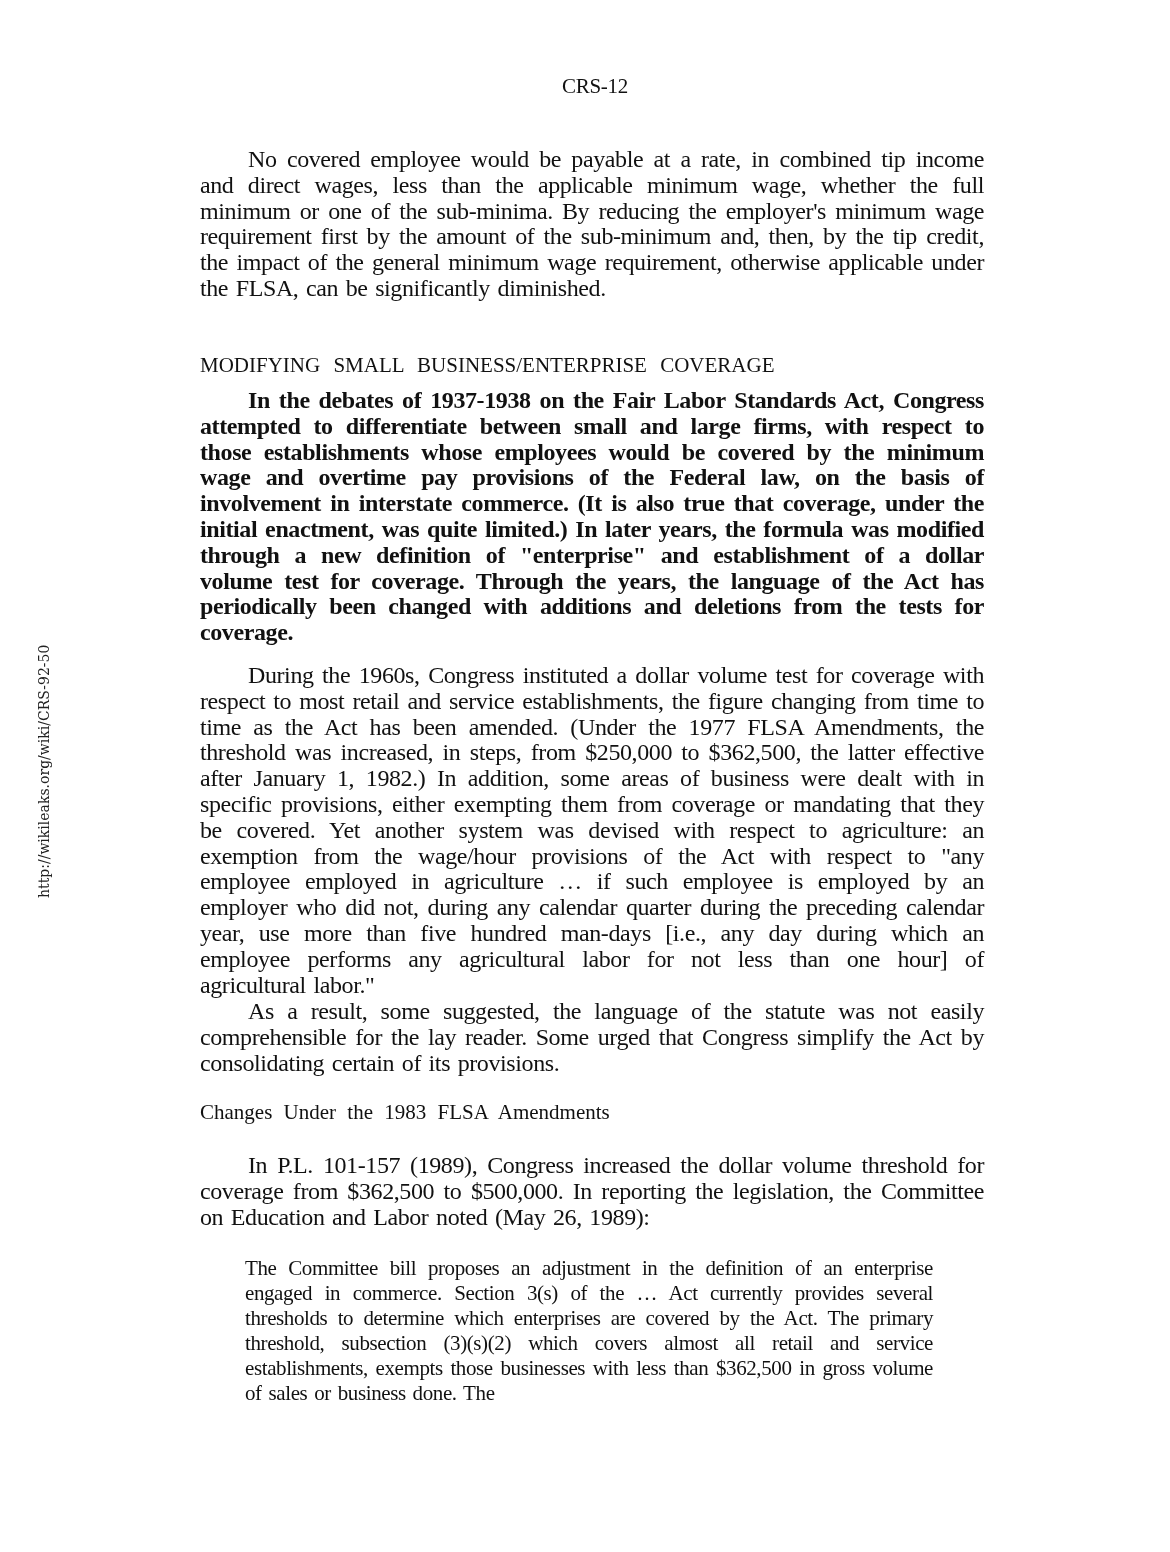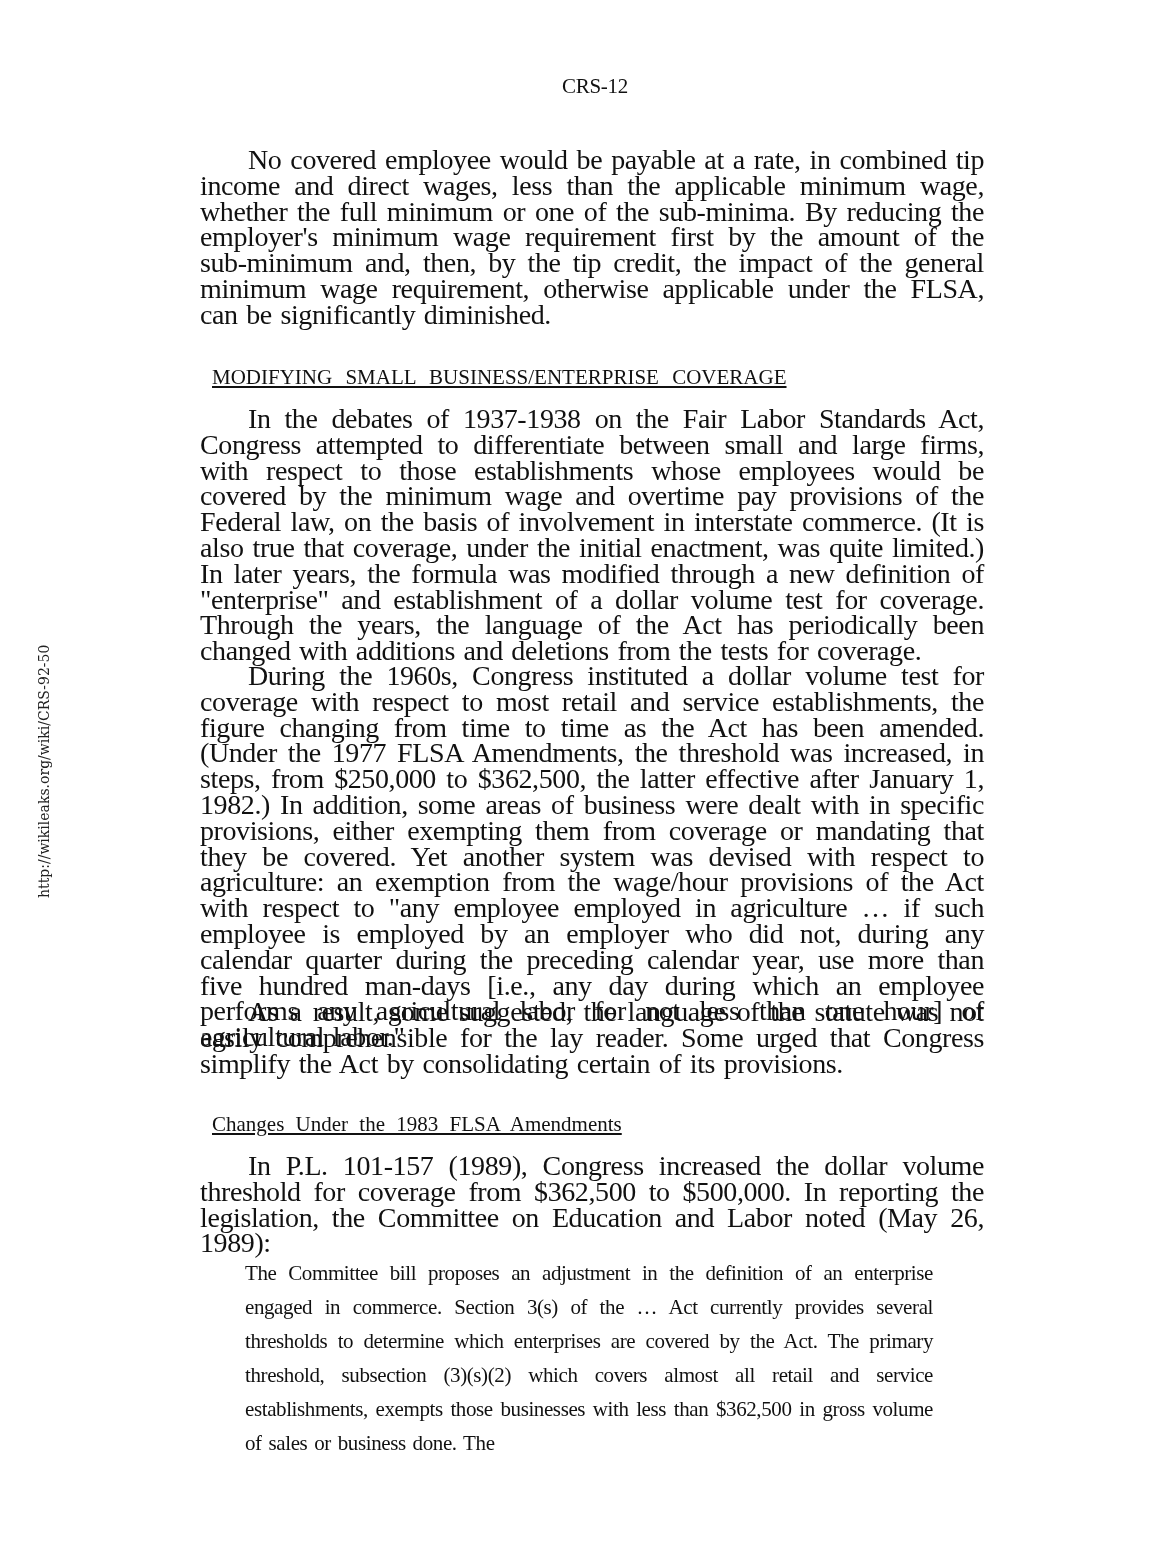--- a/index.html
+++ b/index.html
@@ -13,48 +13,48 @@
     font-size: 21px; letter-spacing: -0.3px;
   }
   .side-url {
     position: absolute; left: 36px; top: 898px;
     transform-origin: left top; transform: rotate(-90deg);
     font-family: "DejaVu Serif", serif; font-size: 14px; white-space: nowrap;
     color: #222;
   }
   .content { position: absolute; left: 200px; width: 784px; }
   p.body {
-    margin: 0; font-size: 28px; line-height: 25.8px; text-align: justify;
+    margin: 0; font-size: 24px; line-height: 25.8px; text-align: justify;
     text-indent: 48px; letter-spacing: -0.4px; word-spacing: 2px;
   }
   .heading {
-    font-size: 21px; letter-spacing: 0px; word-spacing: 8px; margin: 12px; text-decoration: underline;
+    font-size: 21px; letter-spacing: 0px; word-spacing: 8px; margin: 0;
   }
   .quote {
     position: absolute; left: 245px; width: 688px;
-    font-size: 21px; line-height: 34px; text-align: justify;
+    font-size: 21px; line-height: 25px; text-align: justify;
     letter-spacing: -0.4px; word-spacing: 2px; margin: 0;
   }
 </style>
 </head>
 <body>
 
 <div class="page-number">CRS-12</div>
 
 <div class="side-url">http://wikileaks.org/wiki/CRS-92-50</div>
 
 <div class="content" style="top:147px;">
   <p class="body">No covered employee would be payable at a rate, in combined tip income and direct wages, less than the applicable minimum wage, whether the full minimum or one of the sub-minima. By reducing the employer's minimum wage requirement first by the amount of the sub-minimum and, then, by the tip credit, the impact of the general minimum wage requirement, otherwise applicable under the FLSA, can be significantly diminished.</p>
 </div>
 
 <div class="content" style="top:353px;">
   <h2 class="heading" style="font-weight:normal;">MODIFYING SMALL BUSINESS/ENTERPRISE COVERAGE</h2>
 </div>
 
-<div class="content" style="top:406px;">
+<div class="content" style="top:388px;font-weight:bold;">
   <p class="body">In the debates of 1937-1938 on the Fair Labor Standards Act, Congress attempted to differentiate between small and large firms, with respect to those establishments whose employees would be covered by the minimum wage and overtime pay provisions of the Federal law, on the basis of involvement in interstate commerce. (It is also true that coverage, under the initial enactment, was quite limited.) In later years, the formula was modified through a new definition of "enterprise" and establishment of a dollar volume test for coverage. Through the years, the language of the Act has periodically been changed with additions and deletions from the tests for coverage.</p>
 </div>
 
 <div class="content" style="top:663px;">
   <p class="body">During the 1960s, Congress instituted a dollar volume test for coverage with respect to most retail and service establishments, the figure changing from time to time as the Act has been amended. (Under the 1977 FLSA Amendments, the threshold was increased, in steps, from $250,000 to $362,500, the latter effective after January 1, 1982.) In addition, some areas of business were dealt with in specific provisions, either exempting them from coverage or mandating that they be covered. Yet another system was devised with respect to agriculture: an exemption from the wage/hour provisions of the Act with respect to "any employee employed in agriculture … if such employee is employed by an employer who did not, during any calendar quarter during the preceding calendar year, use more than five hundred man-days [i.e., any day during which an employee performs any agricultural labor for not less than one hour] of agricultural labor."</p>
 </div>
 
 <div class="content" style="top:999px;">
   <p class="body">As a result, some suggested, the language of the statute was not easily comprehensible for the lay reader. Some urged that Congress simplify the Act by consolidating certain of its provisions.</p>
 </div>

